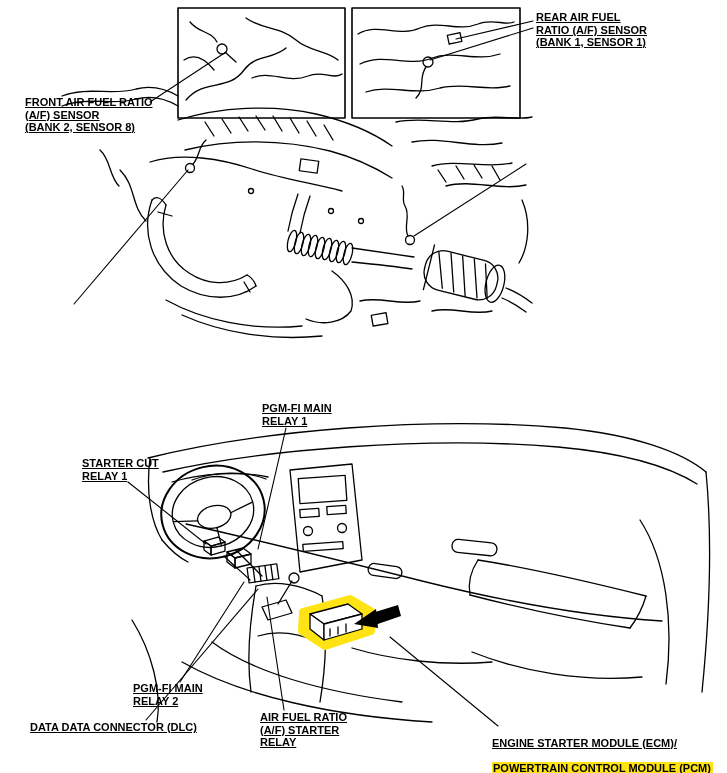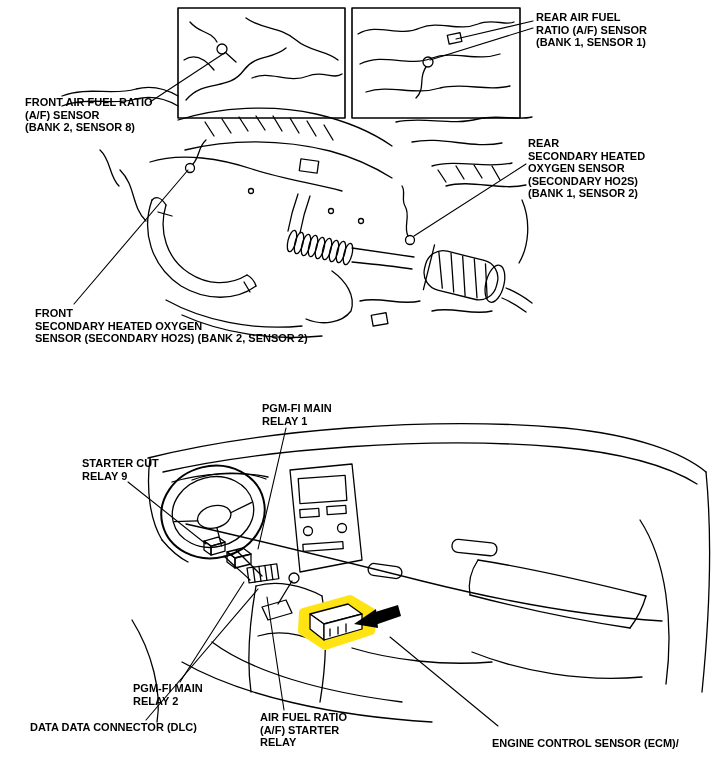--- a/index.html
+++ b/index.html
@@ -12,20 +12,21 @@
   }
   .art{position:absolute;left:0;top:0;}
   .label{
     position:absolute;
     font-size:11px;
     font-weight:bold;
     line-height:12.5px;
     color:#000;
     white-space:pre-line;
     letter-spacing:0px;
+    text-decoration:underline;
   }
   .hl{
     background:#ffe312;
     padding:0 2px 1px 1px;
   }
 </style>
 </head>
 <body>
 
 <div class="page">
@@ -241,42 +242,35 @@
   </svg>
 
   <div class="label" style="left:25px; top:96px">FRONT AIR FUEL RATIO
 (A/F) SENSOR
 (BANK 2, SENSOR 8)</div>
 
   <div class="label" style="left:536px; top:11px">REAR AIR FUEL
 RATIO (A/F) SENSOR
 (BANK 1, SENSOR 1)</div>
 
-  <div class="label" style="left:528px; top:137px">REAR
-SECONDARY HEATED
-OXYGEN SENSOR
-(SECONDARY HO2S)
-(BANK 1, SENSOR 2)</div>
-
-  <div class="label" style="left:35px; top:307px">FRONT
-SECONDARY HEATED OXYGEN
-SENSOR (SECONDARY HO2S) (BANK 2, SENSOR 2)</div>
+
 
   <div class="label" style="left:262px; top:402px">PGM-FI MAIN
 RELAY 1</div>
 
   <div class="label" style="left:82px; top:457px">STARTER CUT
-RELAY 9</div>
+RELAY 1</div>
 
   <div class="label" style="left:133px; top:682px">PGM-FI MAIN
 RELAY 2</div>
 
   <div class="label" style="left:30px; top:721px">DATA DATA CONNECTOR (DLC)</div>
 
   <div class="label" style="left:260px; top:711px">AIR FUEL RATIO
 (A/F) STARTER
 RELAY</div>
 
   <div class="label" style="left:492px; top:724px">
-    <span>ENGINE CONTROL SENSOR (ECM)/</span><br>
+    <span>ENGINE STARTER MODULE (ECM)/</span><br>
+    <span class="hl">POWERTRAIN CONTROL MODULE (PCM)</span>
   </div>
 
 </div>
 
 </body></html>

